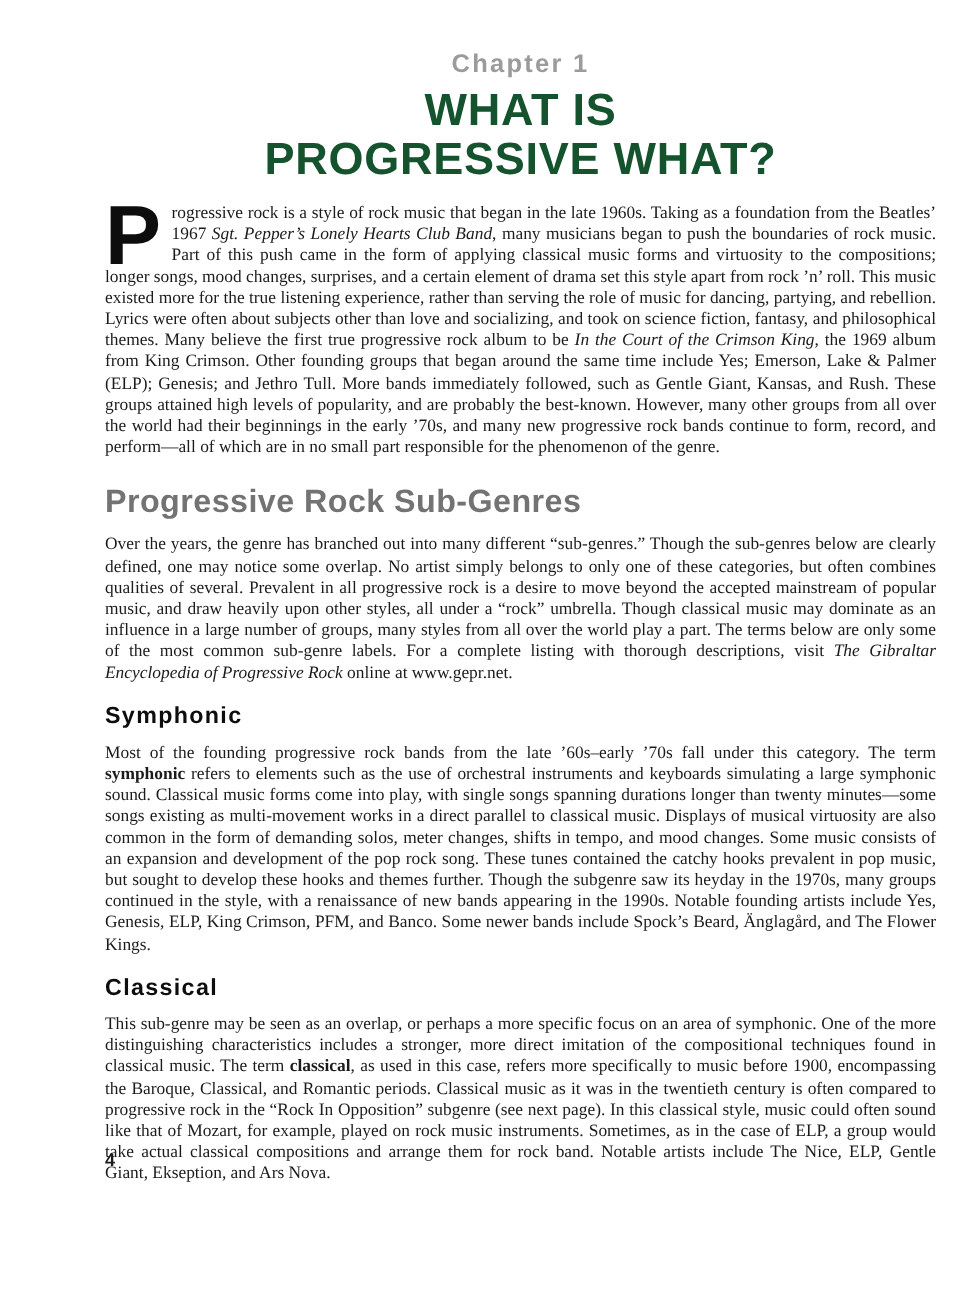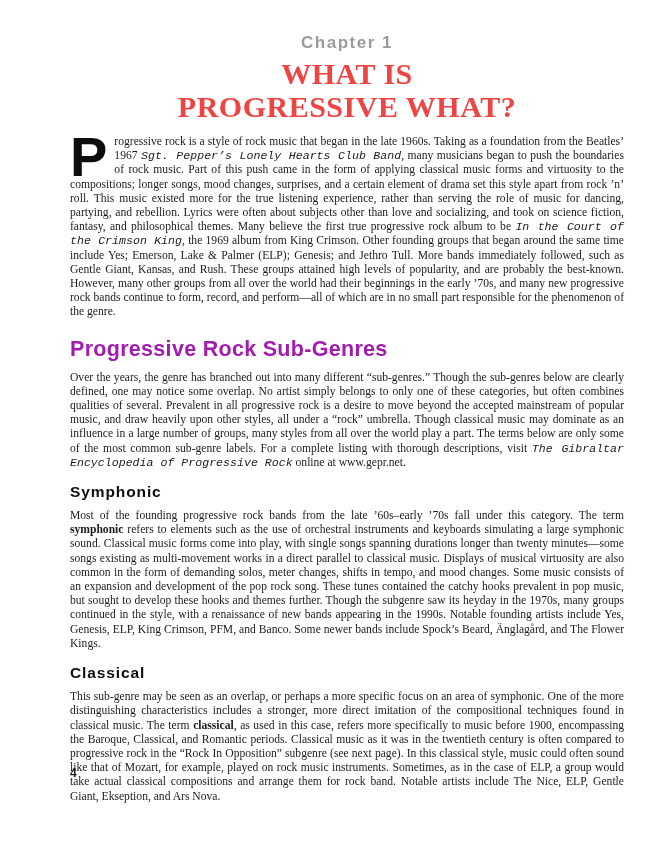--- a/index.html
+++ b/index.html
@@ -30,26 +30,26 @@
     text-align: center;
     font-family: "Liberation Sans", sans-serif;
     font-weight: bold;
     font-size: 17px;
     letter-spacing: 1.5px;
     color: #9b9b9b;
   }
   .title {
     margin: 4px 0 12px 0;
     text-align: center;
-    font-family: Liberation Serif, serif;
+    font-family: Liberation Sans, sans-serif;
     font-weight: bold;
     font-size: 30px;
     line-height: 33px;
     letter-spacing: 0.5px;
-    color: #ef4444;
+    color: #14532d;
   }
   .body {
     font-size: 11.6px;
     line-height: 14.2px;
     text-align: justify;
     margin: 0 0 0 0;
   }
   .intro {
     margin-top: 2px;
   }
@@ -60,32 +60,32 @@
     font-size: 56px;
     line-height: 40px;
     padding: 2px 7px 0 0;
     color: #0d0d0d;
   }
   h2.section-h2 {
     font-family: "Liberation Sans", sans-serif;
     font-weight: bold;
     font-size: 21.5px;
     letter-spacing: 0.3px;
-    color: #a21caf;
+    color: #737373;
     margin: 17px 0 9px 0;
   }
   h3.section-h3 {
     font-family: "Liberation Sans", sans-serif;
     font-weight: bold;
     font-size: 15.5px;
     letter-spacing: 0.9px;
     color: #0d0d0d;
     margin: 13px 0 8px 0;
   }
-  .body em { font-style: italic; font-family: Liberation Mono, monospace; }
+  .body em { font-style: italic; font-family: Liberation Serif, serif; }
   .body strong { font-weight: bold; font-family: inherit; }
   .pagenum {
     position: absolute;
     left: 47px;
     bottom: 34px;
     font-family: "Liberation Sans", sans-serif;
     font-weight: bold;
     font-size: 12px;
     color: #1b1b1b;
   }

